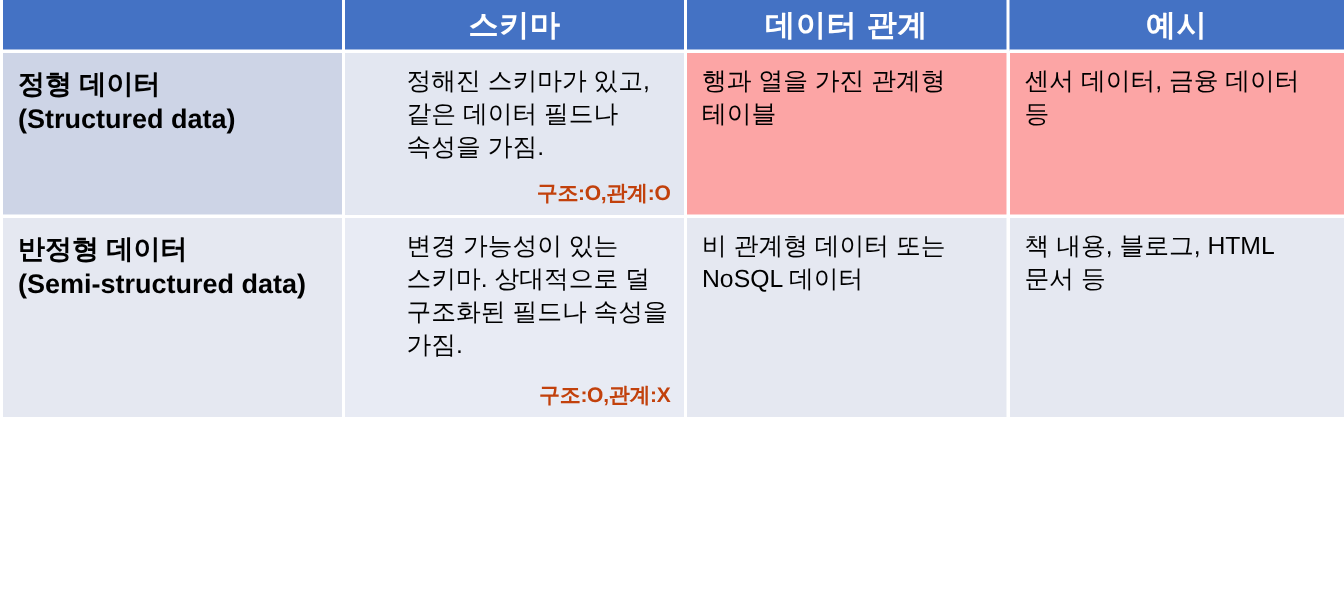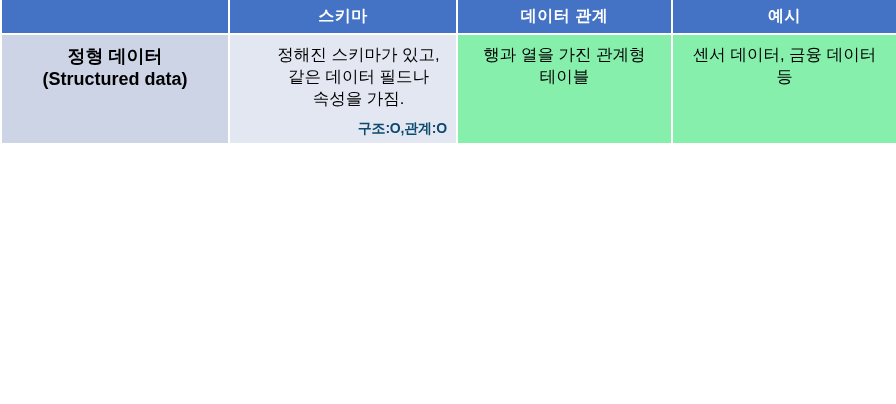--- a/index.html
+++ b/index.html
@@ -26,21 +26,21 @@
     width: 896px;
     border-collapse: collapse;
     table-layout: fixed;
   }
 
   
   thead tr.header-row th {
     background: #4472C4;
     color: #ffffff;
     font-weight: bold;
-    font-size: 16px;
+    font-size: 20px;
     text-align: center;
     vertical-align: middle;
     height: 34px;
     padding: 0 6px;
     border-right: 2px solid #ffffff;
     border-bottom: 2px solid #ffffff;
     box-sizing: border-box;
     letter-spacing: 0.5px;
   }
   thead tr.header-row th:first-child { border-left: 2px solid #ffffff; }
@@ -63,24 +63,24 @@
     border-right: 2px solid #ffffff;
     border-bottom: 2px solid #ffffff;
     box-sizing: border-box;
     word-break: keep-all;
     overflow: hidden;
   }
   tbody td:first-child { border-left: 2px solid #ffffff; }
   tbody td:last-child  { border-right: 2px solid #0f172a; }
 
   
-  tbody tr.tint-dark td      { background: #CDD4E6; text-align: center; }
+  tbody tr.tint-dark td      { background: #CDD4E6; }
   tbody tr.tint-dark td.desc { background: #E3E7F1; }
   tbody tr.tint-dark td.rel,
-  tbody tr.tint-dark td.ex   { background: #86efac; }
+  tbody tr.tint-dark td.ex   { background: #fca5a5; }
 
   tbody tr.tint-light td      { background: #E5E8F1; }
   tbody tr.tint-light td.desc { background: #E8EBF4; }
   tbody tr.tint-light td.rel,
   tbody tr.tint-light td.ex   { background: #E5E8F1; }
 
   
   td.type-cell {
     font-weight: bold;
     font-size: 18px;
@@ -93,21 +93,21 @@
 
   
   td.desc {
     position: relative;
   }
   td.desc .desc-text { display: block; margin-left: 31px; }
   td.desc .annotation {
     position: absolute;
     right: 9px;
     bottom: 5px;
-    color: #0c4a6e;
+    color: #c2410c;
     font-weight: bold;
     font-size: 14px;
     white-space: nowrap;
     letter-spacing: -0.2px;
   }
 
   
   tr.row-1 td { height: 110px; }
   tr.row-2 td { height: 135px; }
   tr.row-3 td { height: 123px; }
@@ -139,17 +139,29 @@
           <span class="type-en">(Structured data)</span>
         </td>
         <td class="desc">
           <span class="desc-text">정해진 스키마가 있고, 같은 데이터 필드나 속성을 가짐.</span>
           <span class="annotation">구조:O,관계:O</span>
         </td>
         <td class="rel">행과 열을 가진 관계형 테이블</td>
         <td class="ex">센서 데이터, 금융 데이터 등</td>
       </tr>
 
+      <tr class="row-2 tint-light">
+        <td class="type-cell">
+          <span class="type-ko">반정형 데이터</span>
+          <span class="type-en">(Semi-structured data)</span>
+        </td>
+        <td class="desc">
+          <span class="desc-text">변경 가능성이 있는 스키마. 상대적으로 덜 구조화된 필드나 속성을 가짐.</span>
+          <span class="annotation">구조:O,관계:X</span>
+        </td>
+        <td class="rel">비 관계형 데이터 또는 NoSQL 데이터</td>
+        <td class="ex">책 내용, 블로그, HTML 문서 등</td>
+      </tr>
 
 
     </tbody>
   </table>
 </div>
 
 </body></html>

